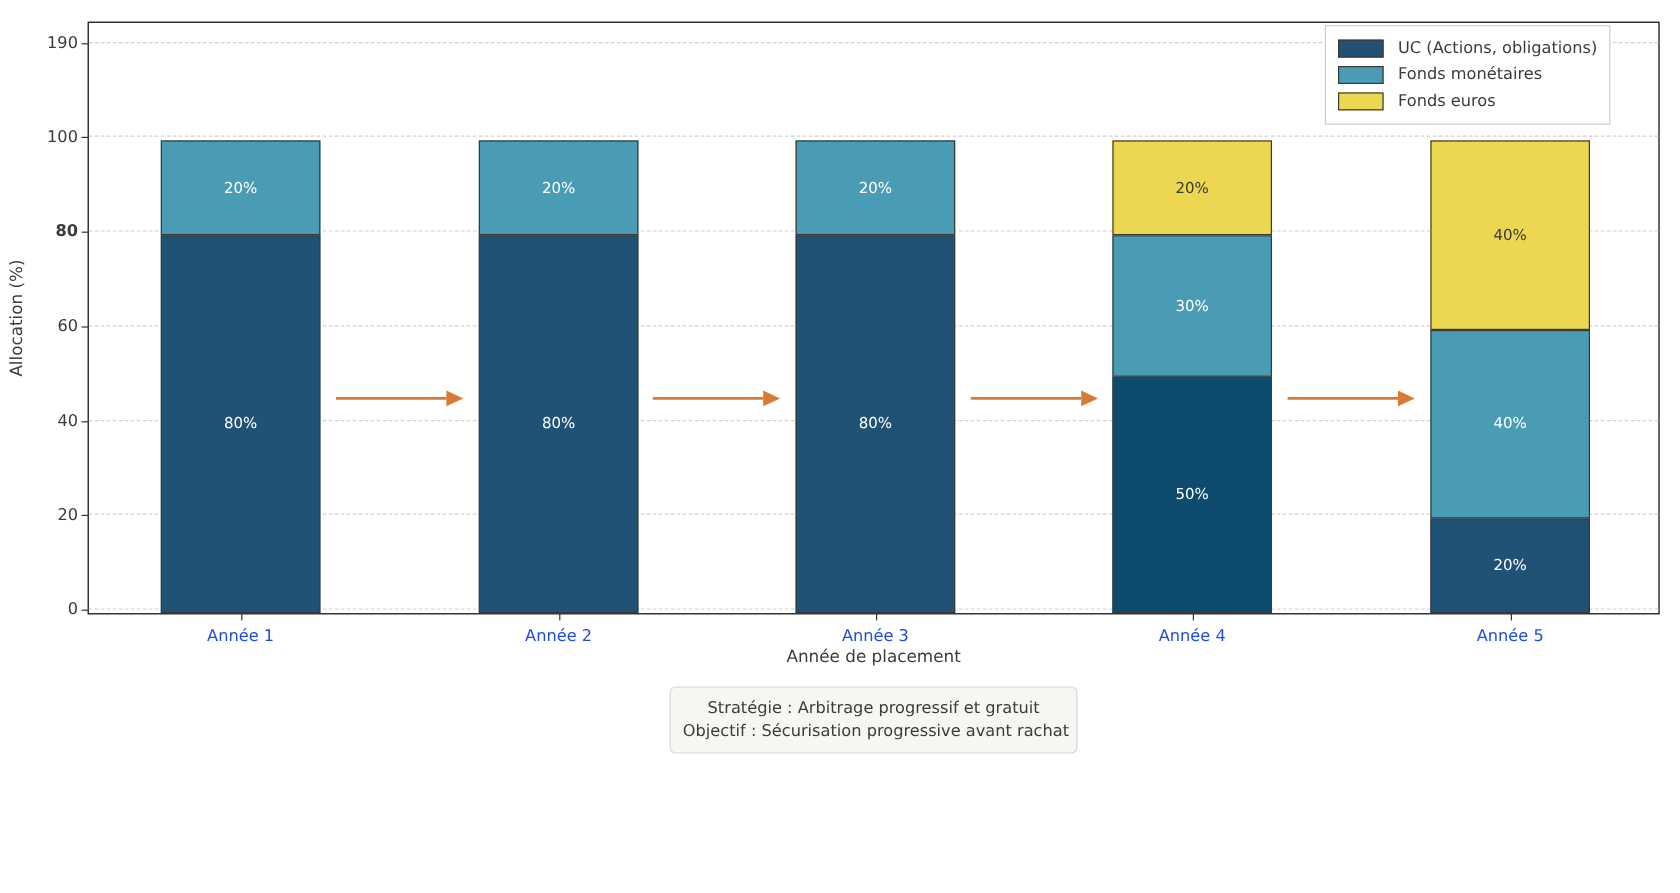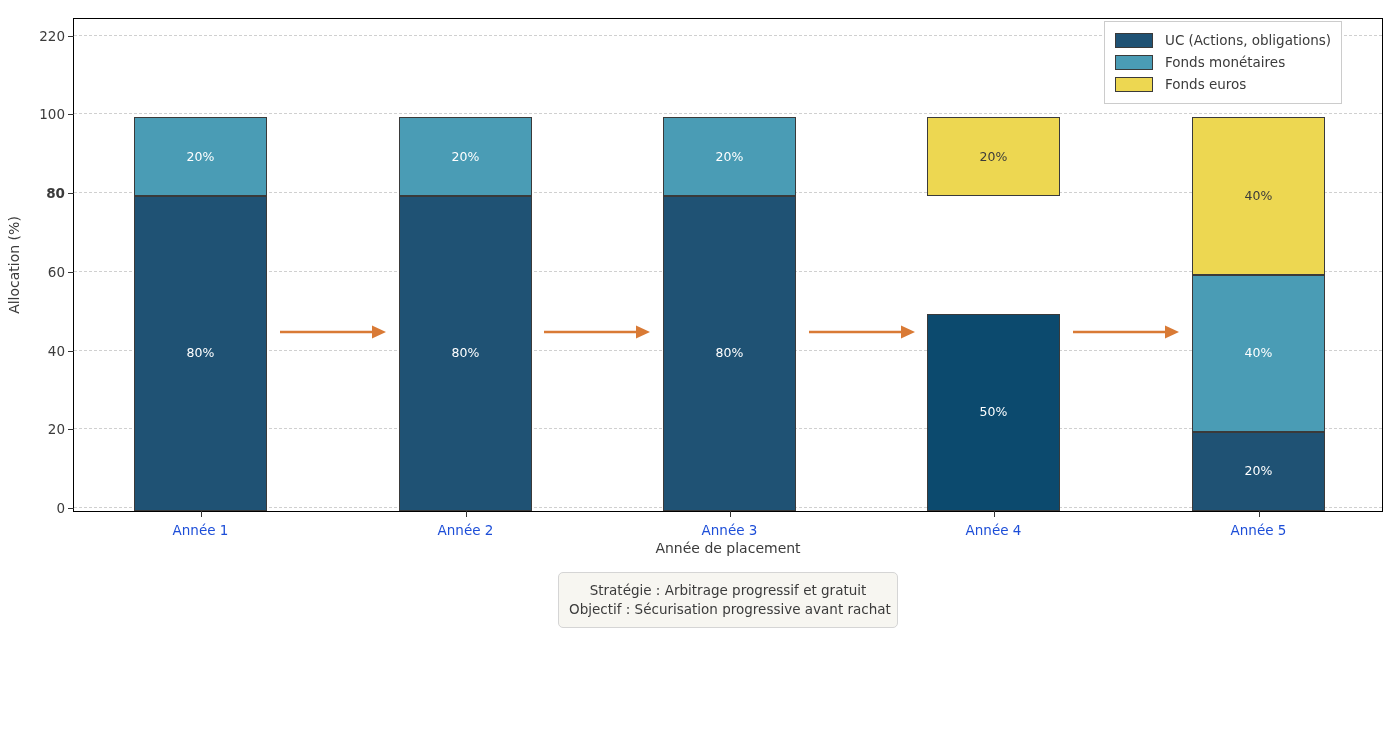--- a/index.html
+++ b/index.html
@@ -184,21 +184,21 @@
 <body>
 
 <div id="figure">
 
   <div id="ylabel">Allocation (%)</div>
 
   <div id="plot-area">
 
     <div class="gridline" style="top:3.2%;">
       <span class="ytick-mark"></span>
-      <span class="ytick-label">220</span>
+      <span class="ytick-label">190</span>
     </div>
     <div class="gridline" style="top:19.2%;">
       <span class="ytick-mark"></span>
       <span class="ytick-label">100</span>
     </div>
     <div class="gridline" style="top:35.2%;font-weight:bold;">
       <span class="ytick-mark"></span>
       <span class="ytick-label">80</span>
     </div>
     <div class="gridline" style="top:51.2%;">
@@ -247,20 +247,23 @@
       <div class="bar-seg" style="bottom:64.0%; height:16.0%; background:#4a9cb5;">
         <span class="seg-label lbl-light">20%</span>
       </div>
       <span class="xtick-mark" style="left:50%;"></span>
       <span class="xtick-label" style="left:50%;">Année 3</span>
     </div>
 
     <div class="bar-stack" style="left:853px; width:133px; height:100%;">
       <div class="bar-seg" style="bottom:0%; height:40.0%; background:#0c4a6e;">
         <span class="seg-label lbl-light">50%</span>
+      </div>
+      <div class="bar-seg" style="bottom:40.0%; height:24.0%; background:#4a9cb5;">
+        <span class="seg-label lbl-light">30%</span>
       </div>
       <div class="bar-seg" style="bottom:64.0%; height:16.0%; background:#edd751;">
         <span class="seg-label lbl-dark">20%</span>
       </div>
       <span class="xtick-mark" style="left:50%;"></span>
       <span class="xtick-label" style="left:50%;">Année 4</span>
     </div>
 
     <div class="bar-stack" style="left:1118px; width:133px; height:100%;">
       <div class="bar-seg" style="bottom:0%; height:16.0%; background:#1f5274;">

